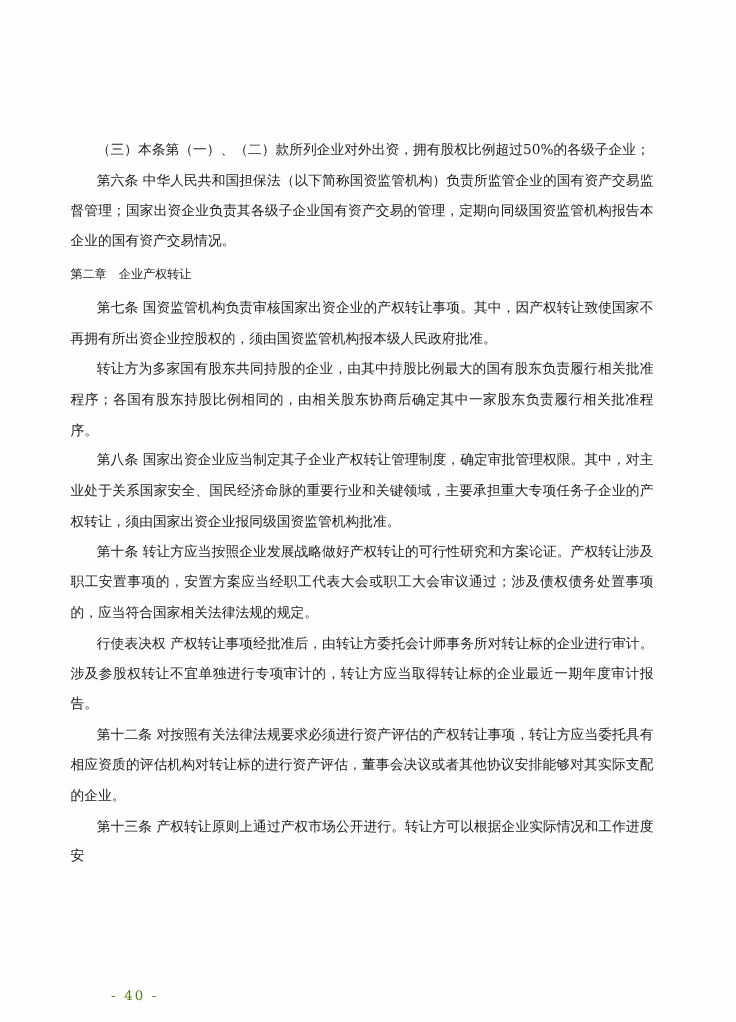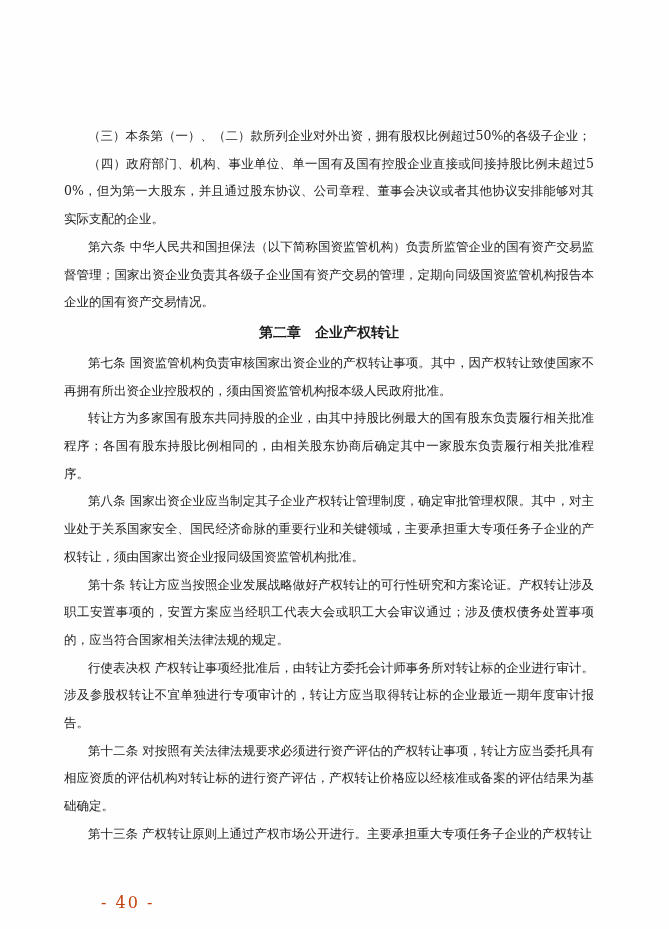--- a/index.html
+++ b/index.html
@@ -29,48 +29,46 @@
   }
   .content p {
     margin: 0;
     padding: 0;
     text-indent: 24px;
     word-break: break-all;
   }
   .chapter-heading {
     margin: 2px 0 2px 0;
     padding: 0;
-    font-size: 14px;
-    font-weight: bold;
-    text-align: center;
+    font-size: 11px;
+    font-weight: normal;
     text-indent: 0;
     line-height: 29px;
   }
   .footer {
     position: absolute;
     left: 101px;
     bottom: 17px;
-    font-size: 16px;
-    color: #c2410c;
+    font-size: 12px;
+    color: #4d7c0f;
     letter-spacing: 2px;
   }
 </style>
 </head>
 <body>
 
 <div class="page">
   <div class="content">
     <p>（三）本条第（一）、（二）款所列企业对外出资，拥有股权比例超过50%的各级子企业；</p>
-    <p>（四）政府部门、机构、事业单位、单一国有及国有控股企业直接或间接持股比例未超过50%，但为第一大股东，并且通过股东协议、公司章程、董事会决议或者其他协议安排能够对其实际支配的企业。</p>
     <p>第六条 中华人民共和国担保法（以下简称国资监管机构）负责所监管企业的国有资产交易监督管理；国家出资企业负责其各级子企业国有资产交易的管理，定期向同级国资监管机构报告本企业的国有资产交易情况。</p>
     <h2 class="chapter-heading">第二章　企业产权转让</h2>
     <p>第七条 国资监管机构负责审核国家出资企业的产权转让事项。其中，因产权转让致使国家不再拥有所出资企业控股权的，须由国资监管机构报本级人民政府批准。</p>
     <p>转让方为多家国有股东共同持股的企业，由其中持股比例最大的国有股东负责履行相关批准程序；各国有股东持股比例相同的，由相关股东协商后确定其中一家股东负责履行相关批准程序。</p>
     <p>第八条 国家出资企业应当制定其子企业产权转让管理制度，确定审批管理权限。其中，对主业处于关系国家安全、国民经济命脉的重要行业和关键领域，主要承担重大专项任务子企业的产权转让，须由国家出资企业报同级国资监管机构批准。</p>
     <p>第十条 转让方应当按照企业发展战略做好产权转让的可行性研究和方案论证。产权转让涉及职工安置事项的，安置方案应当经职工代表大会或职工大会审议通过；涉及债权债务处置事项的，应当符合国家相关法律法规的规定。</p>
     <p>行使表决权 产权转让事项经批准后，由转让方委托会计师事务所对转让标的企业进行审计。涉及参股权转让不宜单独进行专项审计的，转让方应当取得转让标的企业最近一期年度审计报告。</p>
-    <p>第十二条 对按照有关法律法规要求必须进行资产评估的产权转让事项，转让方应当委托具有相应资质的评估机构对转让标的进行资产评估，产权转让价格应以经核准或备案的评估结果为基础确定。</p>
-    <p>第十三条 产权转让原则上通过产权市场公开进行。主要承担重大专项任务子企业的产权转让</p>
+    <p>第十二条 对按照有关法律法规要求必须进行资产评估的产权转让事项，转让方应当委托具有相应资质的评估机构对转让标的进行资产评估，董事会决议或者其他协议安排能够对其实际支配的企业。</p>
+    <p>第十三条 产权转让原则上通过产权市场公开进行。转让方可以根据企业实际情况和工作进度安</p>
   </div>
   <div class="footer">
     <span>- 40 -</span>
   </div>
 </div>
 
 </body></html>

